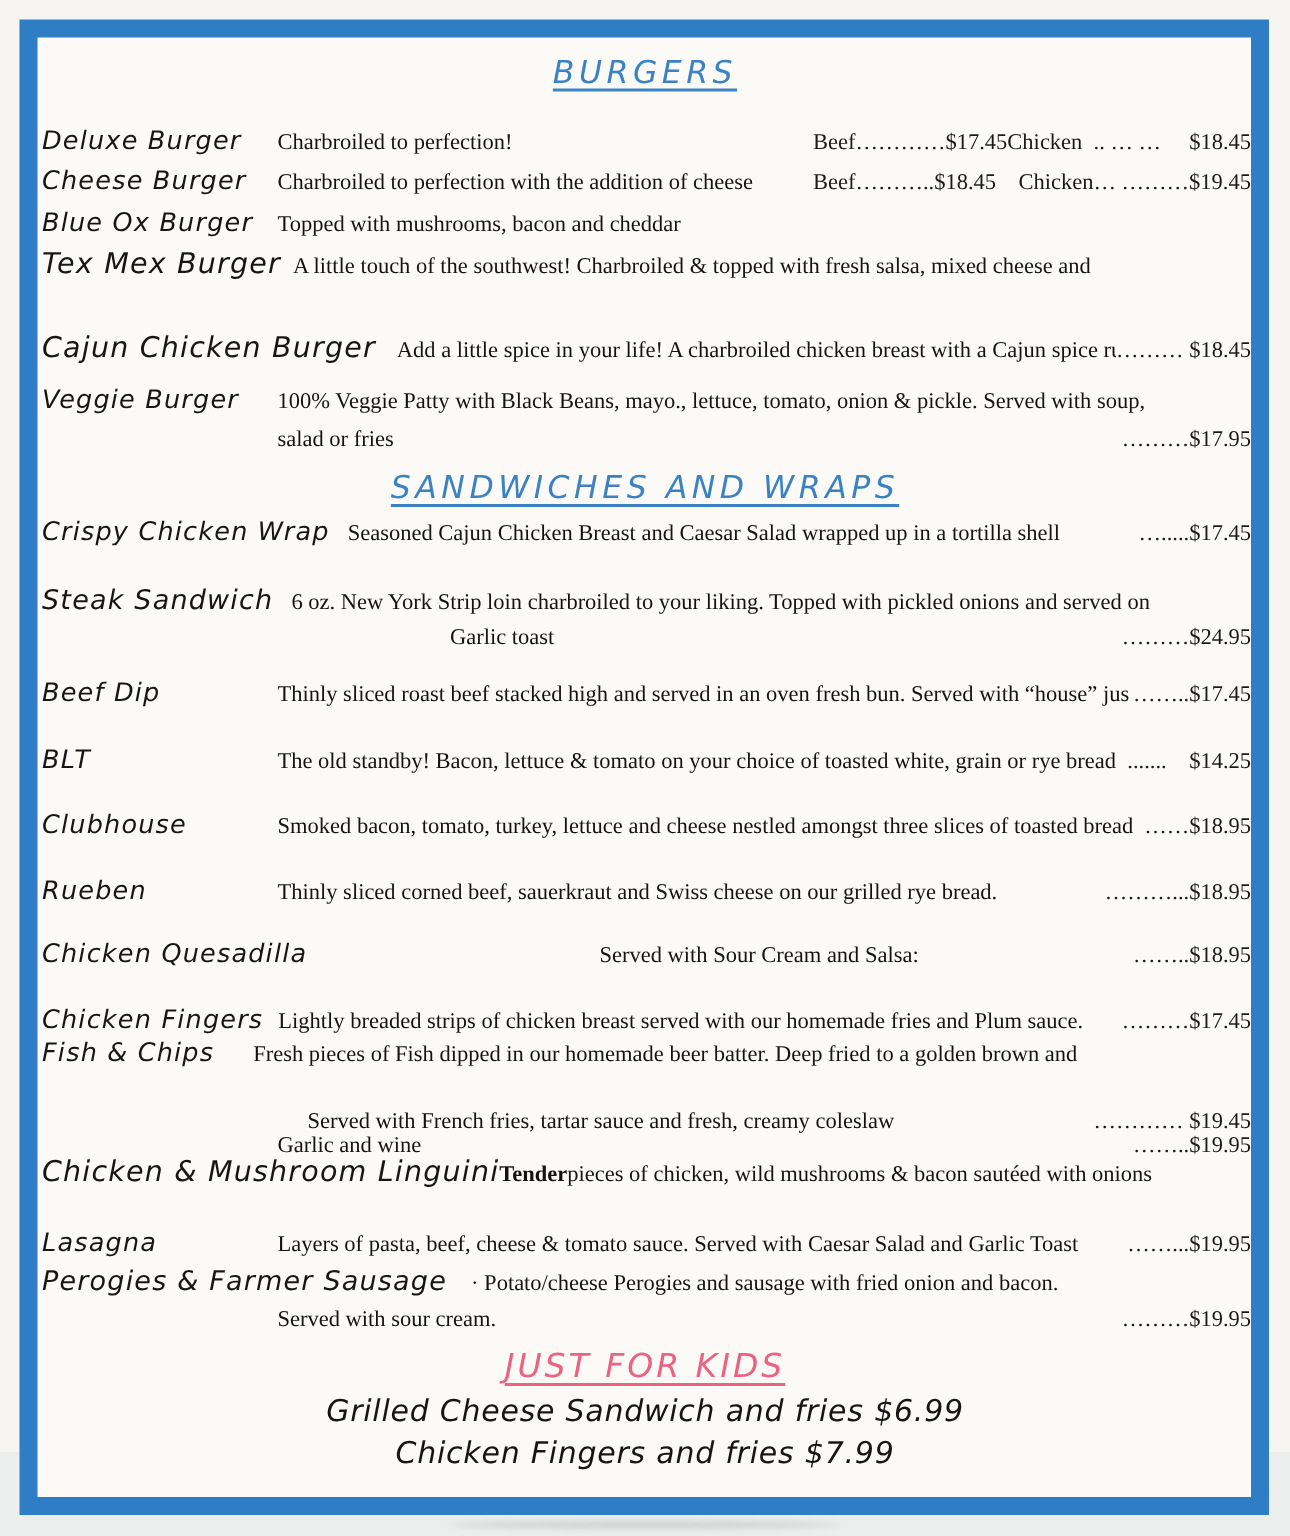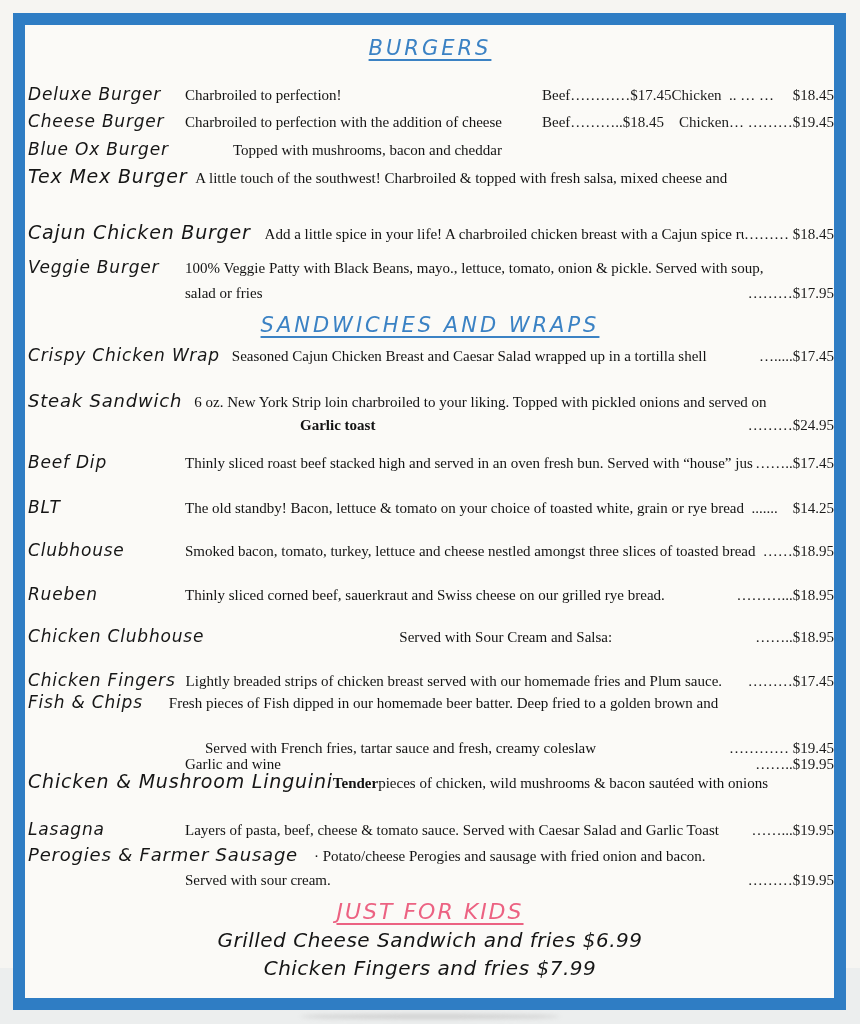--- a/index.html
+++ b/index.html
@@ -117,21 +117,21 @@
 
   <div class="row" style="top:111px;">
     <span class="nm nm-fixed">Cheese Burger</span>
     <span class="ds ds-flex">Charbroiled to perfection with the addition of cheese</span>
     <span class="dual">
       <span class="beef">Beef………..$18.45</span>
       <span class="chick">Chicken… ………$19.45</span>
     </span>
   </div>
 
-  <div class="row" style="top:139px;gap:48px;">
+  <div class="row" style="top:139px;">
     <span class="nm nm-fixed">Blue Ox Burger</span>
     <span class="ds ds-flex">Topped with mushrooms, bacon and cheddar</span>
   </div>
 
   <div class="row" style="top:165px;">
     <span class="nm nm-lg">Tex Mex Burger</span>
     <span class="ds" style="margin-left:8px;">A little touch of the southwest!  Charbroiled &amp; topped with fresh salsa, mixed cheese and</span>
   </div>
 
   <div class="row" style="top:221px;">
@@ -155,21 +155,21 @@
     <span class="nm">Crispy Chicken Wrap</span>
     <span class="ds ds-flex" style="margin-left:12px;">Seasoned Cajun Chicken Breast and Caesar Salad wrapped up in a tortilla shell</span>
     <span class="pr">….....$17.45</span>
   </div>
 
   <div class="row" style="top:390px;">
     <span class="nm nm-md">Steak Sandwich</span>
     <span class="ds" style="margin-left:12px;">6 oz. New York Strip loin charbroiled to your liking.  Topped with pickled onions and served on</span>
   </div>
   <div class="row" style="top:416px;">
-    <span class="ds" style="margin-left:272px;font-weight:bold;">Garlic toast</span>
+    <span class="ds" style="margin-left:272px;">Garlic toast</span>
     <span class="pr">………$24.95</span>
   </div>
 
   <div class="row" style="top:452px;">
     <span class="nm nm-fixed">Beef Dip</span>
     <span class="ds ds-flex">Thinly sliced roast beef stacked high and served in an oven fresh bun. Served with “house” jus </span>
     <span class="pr">……..$17.45</span>
   </div>
 
   <div class="row" style="top:497px;">
@@ -184,21 +184,21 @@
     <span class="pr">……$18.95</span>
   </div>
 
   <div class="row" style="top:584px;">
     <span class="nm nm-fixed">Rueben</span>
     <span class="ds ds-flex">Thinly sliced corned beef, sauerkraut and Swiss cheese on our grilled rye bread.</span>
     <span class="pr">………...$18.95</span>
   </div>
 
   <div class="row" style="top:626px;">
-    <span class="nm">Chicken Clubhouse</span>
+    <span class="nm">Chicken Quesadilla</span>
     <span class="ds ds-flex" style="margin-left:52px;text-align:center;">Served with Sour Cream and Salsa:</span>
     <span class="pr">……..$18.95</span>
   </div>
 
   <div class="row" style="top:670px;">
     <span class="nm">Chicken Fingers</span>
     <span class="ds ds-flex" style="margin-left:10px;">Lightly breaded strips of chicken breast served with our homemade fries and Plum sauce.</span>
     <span class="pr">………$17.45</span>
   </div>
 

